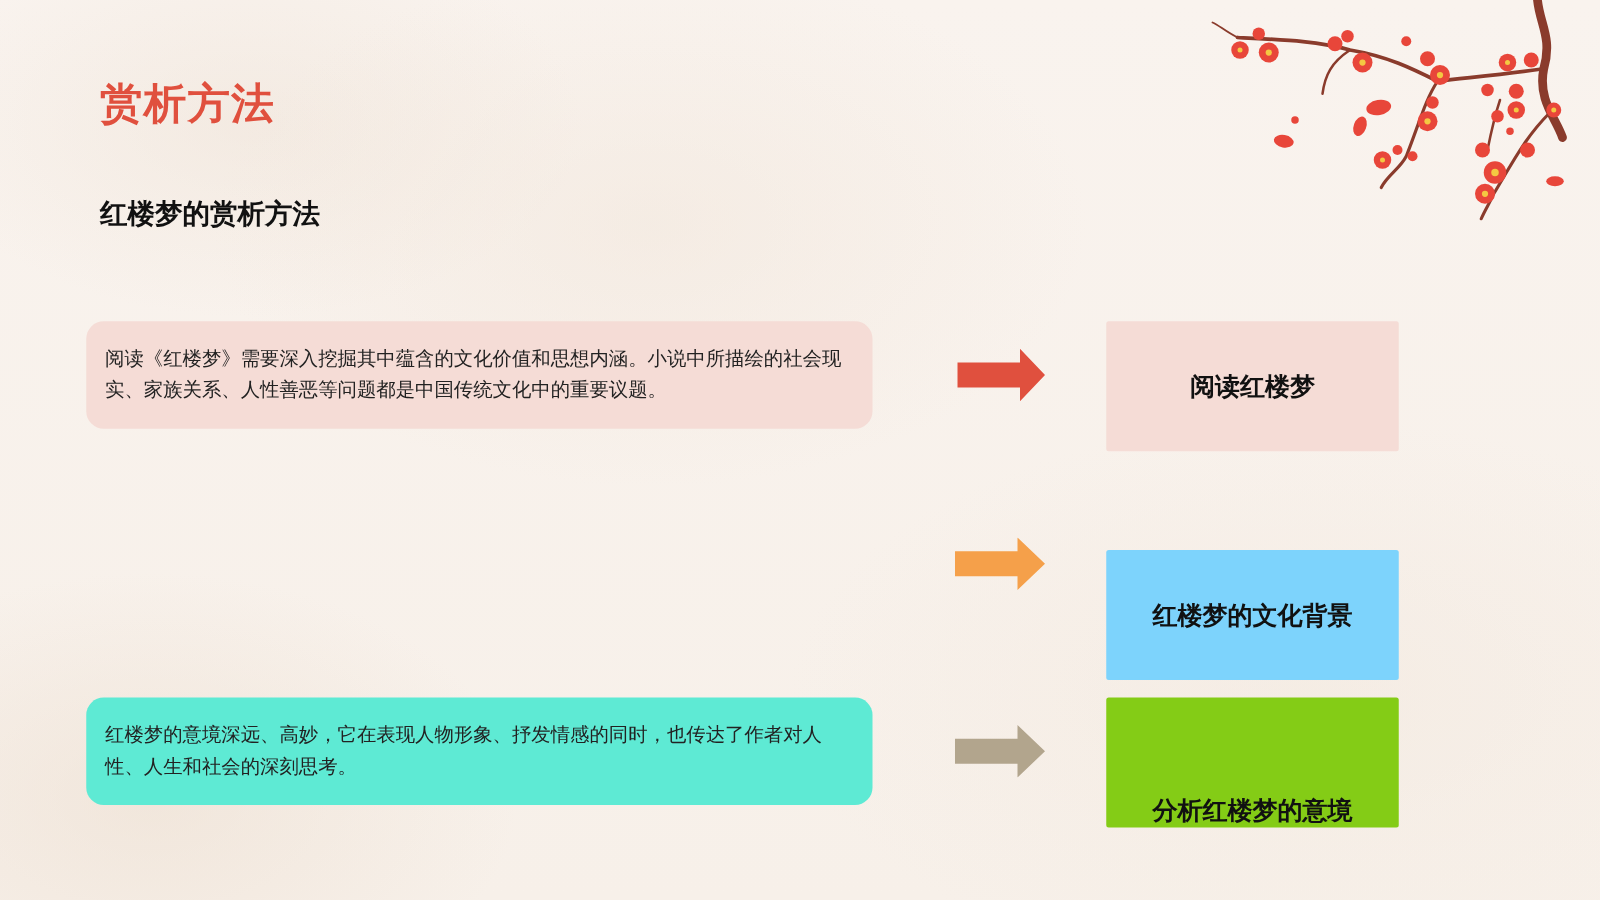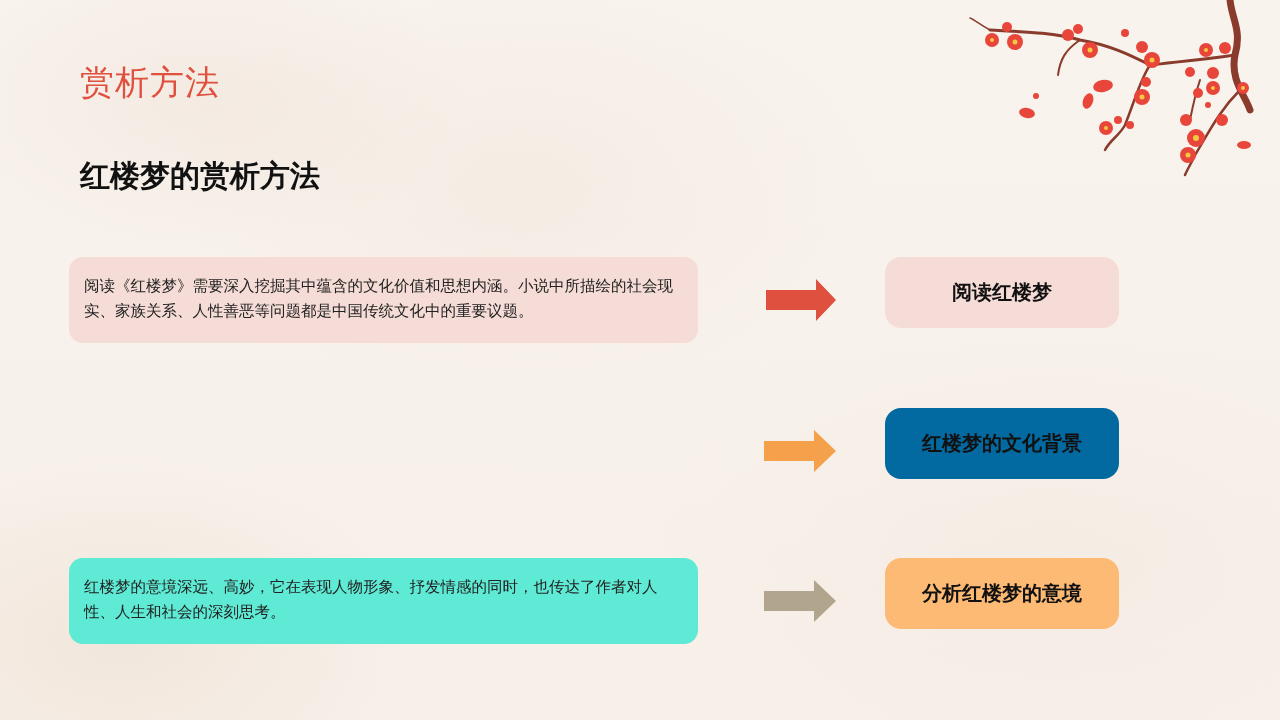--- a/index.html
+++ b/index.html
@@ -12,38 +12,38 @@
       position: absolute; inset: 0;
       background:
         radial-gradient(ellipse 420px 260px at 120px 640px, rgba(236,222,208,0.55), transparent 70%),
         radial-gradient(ellipse 500px 300px at 520px 180px, rgba(240,228,216,0.45), transparent 70%),
         radial-gradient(ellipse 600px 320px at 1050px 560px, rgba(242,232,222,0.5), transparent 70%),
         radial-gradient(ellipse 380px 220px at 200px 100px, rgba(238,226,214,0.5), transparent 70%),
         linear-gradient(180deg, #f9f3ee 0%, #f7f0e9 100%);
     }
     .page-title {
       position: absolute; left: 80px; top: 60px;
-      font-size: 34px; font-weight: normal; color: #e0503e; letter-spacing: 1px;
+      font-size: 34px; font-weight: bold; color: #e0503e; letter-spacing: 1px;
     }
     .sub-title {
       position: absolute; left: 80px; top: 156px;
-      font-size: 30px; font-weight: bold; color: #111;
+      font-size: 22px; font-weight: bold; color: #111;
     }
-    .row { position: absolute; left: 0; width: 1280px; height: 86px; font-family: Liberation Mono, monospace; }
+    .row { position: absolute; left: 0; width: 1280px; height: 86px; }
     .desc {
       position: absolute; left: 69px; top: 0; width: 629px; height: 86px;
       border-radius: 14px; box-sizing: border-box;
       padding: 0 18px 0 15px; display: flex; align-items: center;
       font-size: 15.5px; line-height: 25px; color: #222;
     }
     .arrow { position: absolute; left: 764px; top: 0; width: 74px; height: 86px; }
     .arrow svg { position: absolute; left: 0; top: 22px; }
     .label-box {
-      position: absolute; left: 885px; top: 0; width: 234px; height: 71px;
-      border-radius: 16px; display: flex; align-items: center; justify-content: center;
+      position: absolute; left: 885px; top: 0; width: 234px; height: 104px;
+      border-radius: 2px; display: flex; align-items: center; justify-content: center;
       font-size: 20px; font-weight: bold; color: #111;
     }
     .blossom { position: absolute; right: 0; top: 0; width: 320px; height: 180px; }
   </style>
 </head>
 <body>
 
 <div class="bg"></div>
 
 <svg class="blossom" viewBox="0 0 320 180" width="320" height="180">
@@ -121,30 +121,30 @@
     <span>阅读红楼梦</span>
   </div>
 </div>
 
 <div class="row" style="top:408px;">
   <div class="arrow">
     <svg width="74" height="42" viewBox="0 0 74 42">
         <polygon points="0,11 50,11 50,0 72,21 50,42 50,31 0,31" fill="#f5a04a"></polygon>
       </svg>
   </div>
-  <div class="label-box" style="background:#0369a1;">
+  <div class="label-box" style="background:#7dd3fc;margin-top:32px;">
     <span>红楼梦的文化背景</span>
   </div>
 </div>
 
 <div class="row" style="top:558px;">
   <div class="desc" style="background:#5eead4;">
     <span>红楼梦的意境深远、高妙，它在表现人物形象、抒发情感的同时，也传达了作者对人性、人生和社会的深刻思考。</span>
   </div>
   <div class="arrow">
     <svg width="74" height="42" viewBox="0 0 74 42">
         <polygon points="0,11 50,11 50,0 72,21 50,42 50,31 0,31" fill="#b2a58d"></polygon>
       </svg>
   </div>
-  <div class="label-box" style="background:#fdba74;">
+  <div class="label-box" style="background:#84cc16;align-items:flex-end;">
     <span>分析红楼梦的意境</span>
   </div>
 </div>
 
 </body></html>

